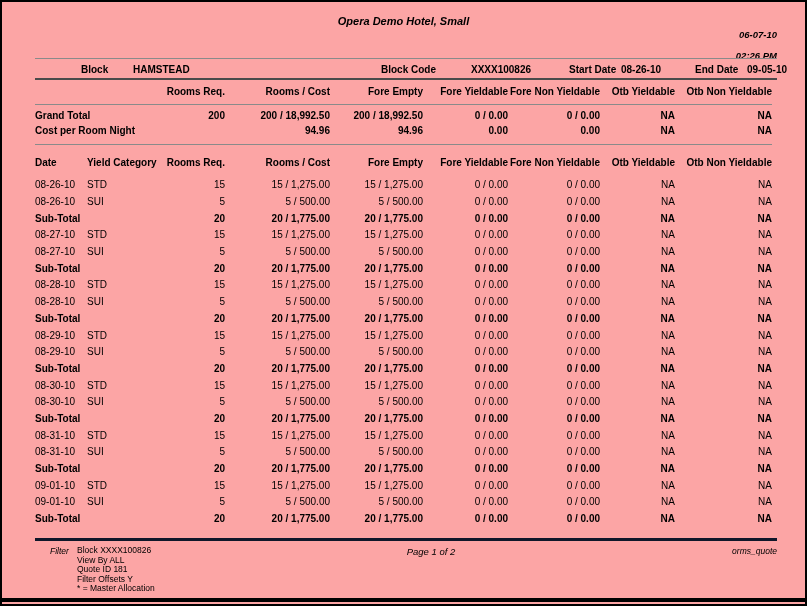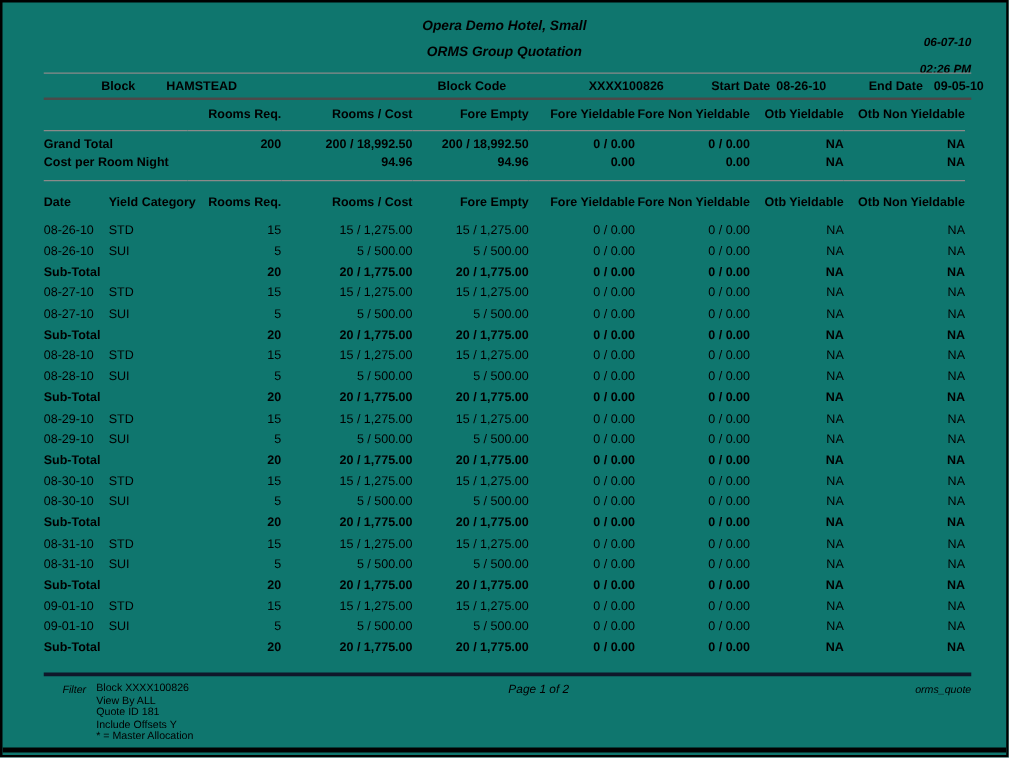--- a/index.html
+++ b/index.html
@@ -1,20 +1,20 @@
 <!DOCTYPE html>
 <html><head>
 <meta charset="utf-8">
 <style>
   * { margin:0; padding:0; box-sizing:border-box; }
   html,body { background:#fff; }
   body { width:807px; height:606px; font-family:"Liberation Sans", sans-serif; color:#000; }
   .page {
     position:relative; width:807px; height:606px;
-    border:2px solid #000; background:#0f766e; overflow:hidden;
+    border:2px solid #000; background:#fca5a5; overflow:hidden;
   }
   
   .report-header { position:relative; height:56px; padding-top:9px; }
   .title-line { text-align:center; font-size:11px; font-style:italic; font-weight:bold; line-height:21px; white-space:nowrap; }
   .datetime { position:absolute; top:22px; right:28px; text-align:right; font-size:9.5px; font-style:italic; font-weight:bold; line-height:21px; }
   
   .content { margin-left:33px; margin-right:28px; }
   
   .block-row { position:relative; height:22px; line-height:22px;
     border-top:1px solid #8a8a8a; border-bottom:2px solid #4a4a4a;
@@ -45,33 +45,32 @@
   
   .bottom-bar { position:absolute; left:0; right:0; bottom:2px; height:4px; background:#000; }
 </style>
 </head>
 <body>
 
 <div class="page">
 
   <div class="report-header">
     <div class="title-line">Opera Demo Hotel, Small</div>
-    <div class="title-line">ORMS Group Quotation</div>
     <div class="datetime">
       <div>06-07-10</div>
       <div>02:26 PM</div>
     </div>
   </div>
 
   <div class="content">
 
     <div class="block-row">
       <span style="left:7px">Block</span>
       <span style="left:59px">HAMSTEAD</span>
-      <span style="left:276px">Block Code</span>
+      <span style="left:307px">Block Code</span>
       <span style="left:397px">XXXX100826</span>
       <span style="left:495px">Start Date</span>
       <span style="left:547px">08-26-10</span>
       <span style="left:621px">End Date</span>
       <span style="left:673px">09-05-10</span>
     </div>
 
     <table class="summary-table">
       <colgroup>
         <col style="width:115px">
@@ -379,21 +378,21 @@
         </tbody>
     </table>
 
     <div class="report-footer">
       <div class="filter-wrap">
         <div class="filter-label">Filter</div>
         <div class="filter-lines">
             <div>Block XXXX100826</div>
             <div>View By ALL</div>
             <div>Quote ID 181</div>
-            <div>Include Offsets Y</div>
+            <div>Filter Offsets Y</div>
             <div>* = Master Allocation</div>
           </div>
       </div>
       <div class="page-info">Page 1 of 2</div>
       <div class="report-name">orms_quote</div>
     </div>
 
   </div>
 
   <div class="bottom-bar"></div>

